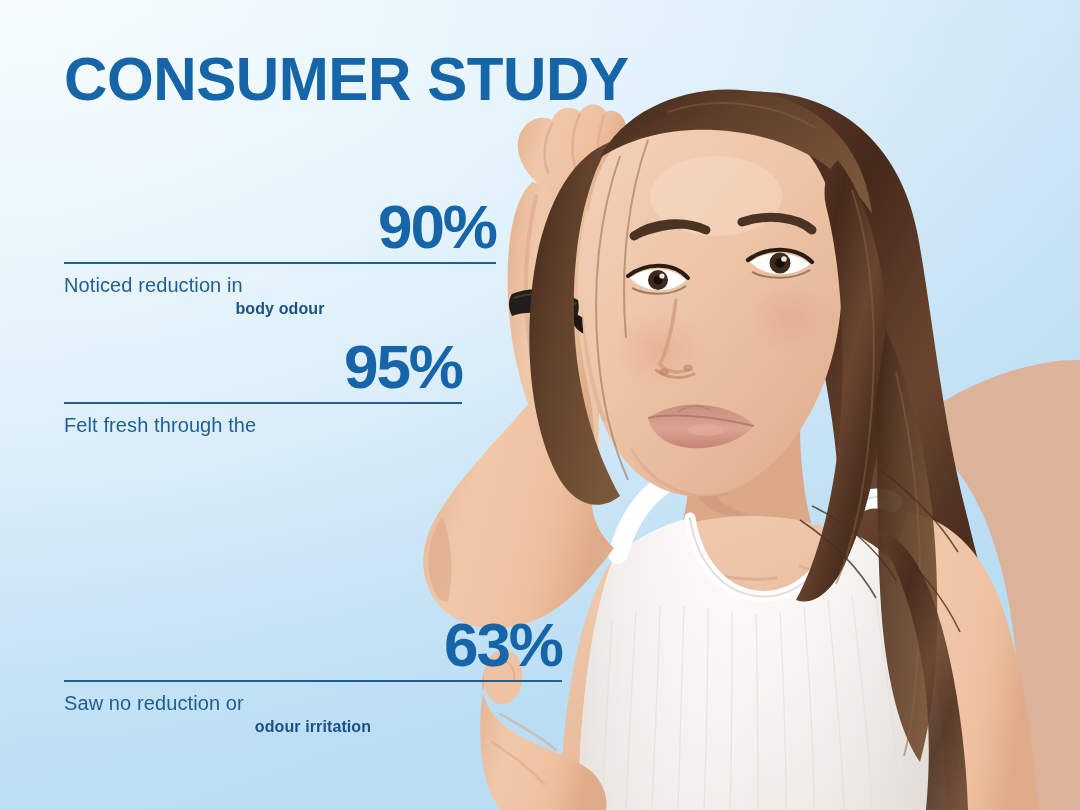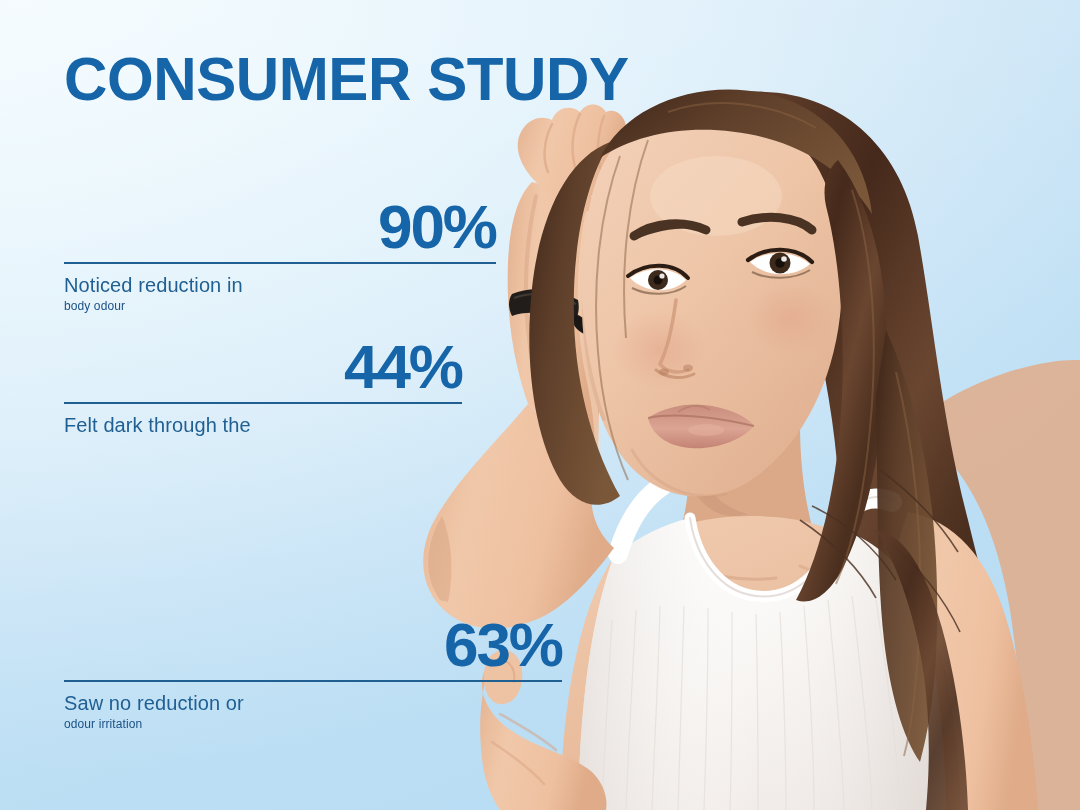--- a/index.html
+++ b/index.html
@@ -80,25 +80,26 @@
   .stat-line1{
     display:block;
     font-size:20px;
     font-weight:400;
     line-height:1.28;
     color:#1f5f92;
     letter-spacing:0.1px;
   }
   .stat-line2{
     display:block;
-    font-size:12px;
-    font-weight:400;
+    font-size:16px;
+    font-weight:700;
     line-height:1.28;
     color:#1a5186;
     letter-spacing:0.1px;
+    text-align:center;
   }
 
   #stat-0{ top:198px; }
   #stat-1{ top:338px; }
   #stat-2{ top:478px; }
   #stat-3{ top:616px; }
 
   #stat-0 .stat-rule{ width:432px; }
   #stat-1 .stat-rule{ width:398px; }
   #stat-2 .stat-rule{ width:328px; }
@@ -368,23 +369,23 @@
     <div id="page-title">CONSUMER STUDY</div>
 
     <div class="stat" id="stat-0">
       <span class="stat-value">90%</span>
       <span class="stat-rule"></span>
       <span class="stat-line1">Noticed reduction in</span>
       <span class="stat-line2">body odour</span>
     </div>
 
     <div class="stat" id="stat-1">
-      <span class="stat-value">44%</span>
+      <span class="stat-value">95%</span>
       <span class="stat-rule"></span>
-      <span class="stat-line1">Felt dark through the</span>
+      <span class="stat-line1">Felt fresh through the</span>
     </div>
 
 
     <div class="stat" id="stat-3">
       <span class="stat-value">63%</span>
       <span class="stat-rule"></span>
       <span class="stat-line1">Saw no reduction or</span>
       <span class="stat-line2">odour irritation</span>
     </div>
 

